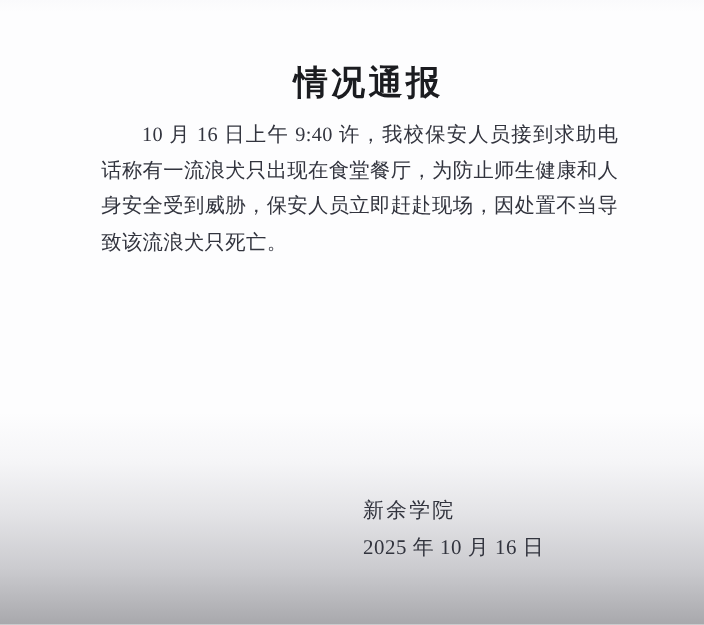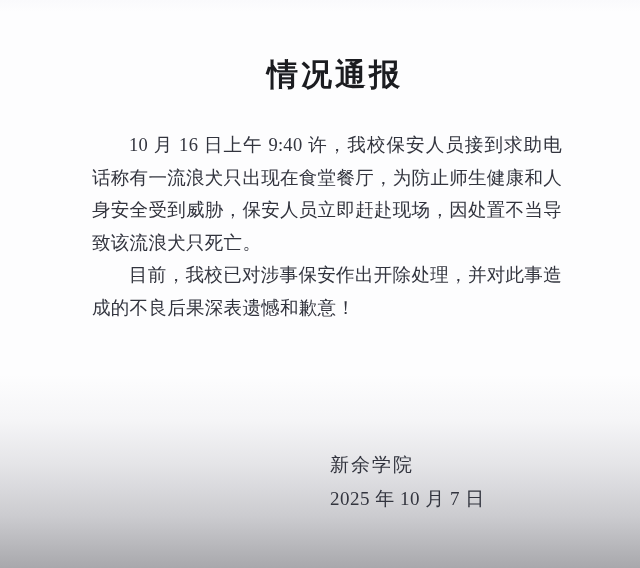--- a/index.html
+++ b/index.html
@@ -29,21 +29,21 @@
     left: 15px;
     width: 100%;
     text-align: center;
     font-size: 31px;
     font-weight: bold;
     letter-spacing: 3px;
     color: #1b1c20;
   }
   .doc-body {
     position: absolute;
-    top: 129px;
+    top: 107px;
     left: 92px;
     width: 470px;
     font-size: 18.5px;
     line-height: 32.5px;
     text-align: justify;
     color: #32343e;
     letter-spacing: 0.3px;
   }
   .doc-body p {
     margin: 0;
@@ -82,22 +82,21 @@
 </style>
 </head>
 <body>
 
 <div class="photo">
 
   <div class="doc-title">情况通报</div>
 
   <div class="doc-body">
     <p>10 月 16 日上午 9:40 许，我校保安人员接到求助电话称有一流浪犬只出现在食堂餐厅，为防止师生健康和人身安全受到威胁，保安人员立即赶赴现场，因处置不当导致该流浪犬只死亡。</p>
-    <p>目前，我校已对涉事保安作出开除处理，并对此事造成的不良后果深表遗憾和歉意！</p>
   </div>
 
   <div class="signature-block">
     <div class="signature-name">新余学院</div>
-    <div class="signature-date">2025 年 10 月 7 日</div>
+    <div class="signature-date">2025 年 10 月 16 日</div>
   </div>
 
 
 </div>
 
 </body></html>

